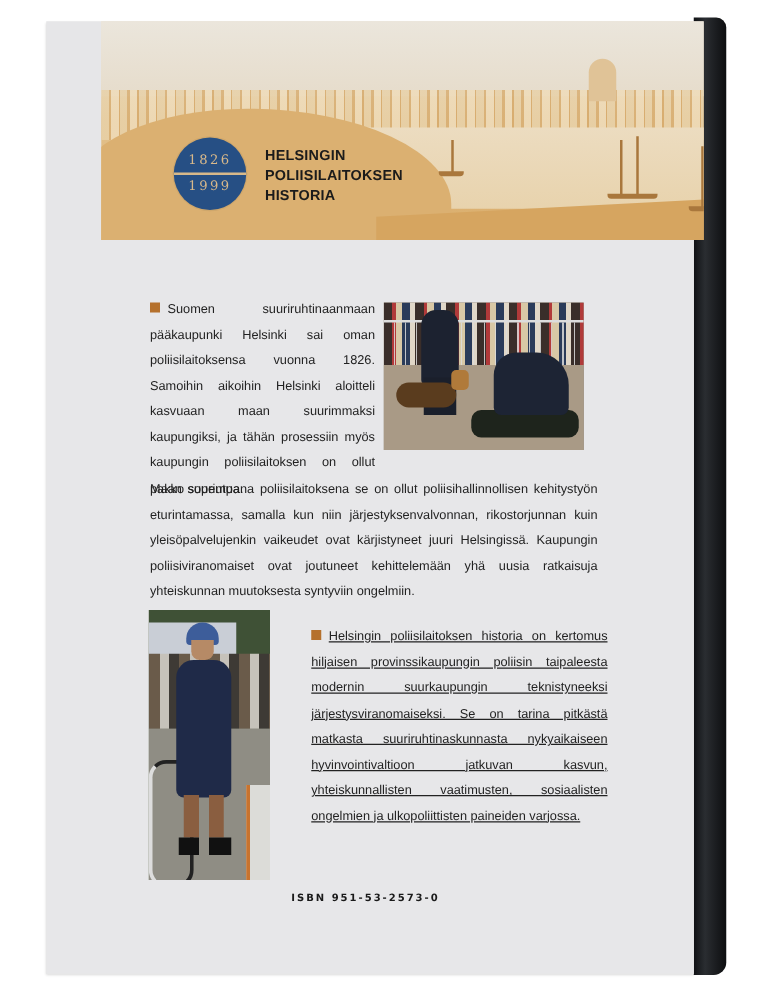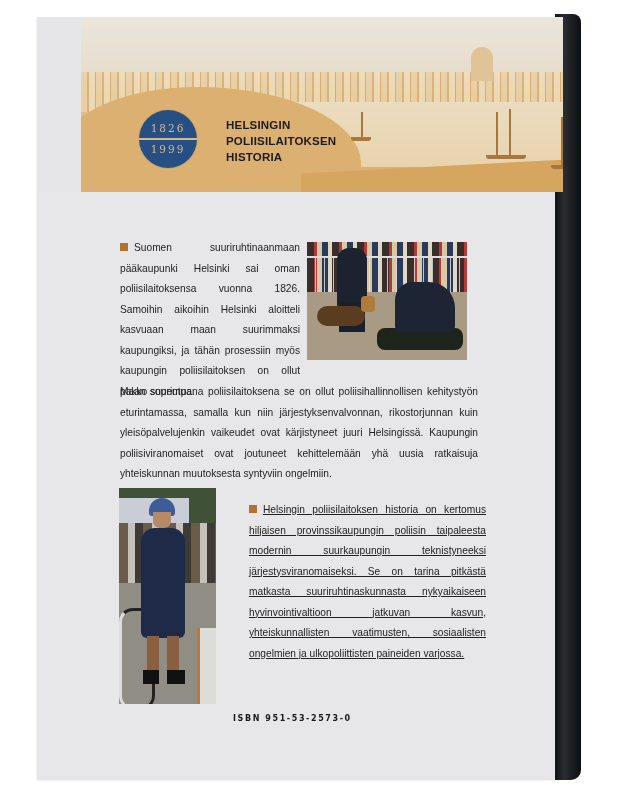--- a/index.html
+++ b/index.html
@@ -14,21 +14,21 @@
   .water{position:absolute;left:210px;top:85px;width:308px;height:65px;background:linear-gradient(180deg,#ecdcc0,#e8d3ad);}
   .hill{position:absolute;left:-20px;top:70px;width:300px;height:140px;border-radius:50% 60% 0 0;background:#dbb071;}
   .shore{position:absolute;left:220px;top:148px;width:320px;height:40px;background:#d6a560;transform:skewY(-3deg);}
   .dome{position:absolute;left:390px;top:30px;width:22px;height:34px;background:#e0c397;border-radius:11px 11px 0 0;}
   .ship{position:absolute;width:2px;background:#a9773c;}
   .hull{position:absolute;height:4px;background:#a9773c;border-radius:0 0 3px 3px;}
   .seal{position:absolute;left:58px;top:93px;width:58px;height:58px;border-radius:50%;background:#264f84;box-shadow:0 0 0 1px rgba(0,0,0,.05);}
   .seal .line{position:absolute;left:0;top:28px;width:58px;height:2px;background:#d7b98a;}
   .seal .yr{position:absolute;left:0;width:58px;text-align:center;font-family:"DejaVu Serif",serif;font-size:10.5px;letter-spacing:2px;color:#d9b98a;}
   .seal .y1{top:12px;} .seal .y2{top:33px;}
-  .title{position:absolute;left:145px;top:100px;font-family:"Liberation Sans",sans-serif;font-weight:bold;font-size:11.5px;line-height:16px;color:#1b1b1b;letter-spacing:.2px;}
+  .title{position:absolute;left:131px;top:100px;font-family:"Liberation Sans",sans-serif;font-weight:bold;font-size:11.5px;line-height:16px;color:#1b1b1b;letter-spacing:.2px;}
   .title div{white-space:nowrap;}
   .body{position:absolute;left:0;top:175px;width:518px;height:587px;background:#e7e7e9;}
   .txt{font-family:"Liberation Sans",sans-serif;font-size:10.2px;color:#222;line-height:20.5px;text-align:justify;}
   .p1{position:absolute;left:83px;top:221px;width:180px;}
   .p1b{position:absolute;left:83px;top:365px;width:358px;}
   .p2{position:absolute;left:212px;top:483px;width:237px;text-decoration:underline;}
   .bullet{display:inline-block;width:8px;height:8px;background:#b5712d;margin-right:6px;vertical-align:0px;}
   .photo1{position:absolute;left:270px;top:225px;width:160px;height:118px;overflow:hidden;background:#8c8070;}
   .crowd{position:absolute;left:0;top:0;width:100%;height:50px;background:repeating-linear-gradient(90deg,#3a2e2a 0 7px,#b13a3a 7px 10px,#d8c8a6 10px 15px,#2a3b5a 15px 21px,#e0d7c8 21px 25px);}
   .fence{position:absolute;left:0;top:14px;width:100%;height:36px;background:repeating-linear-gradient(90deg,transparent 0 8px,rgba(220,220,220,.85) 8px 9px);border-top:2px solid #ddd;}

